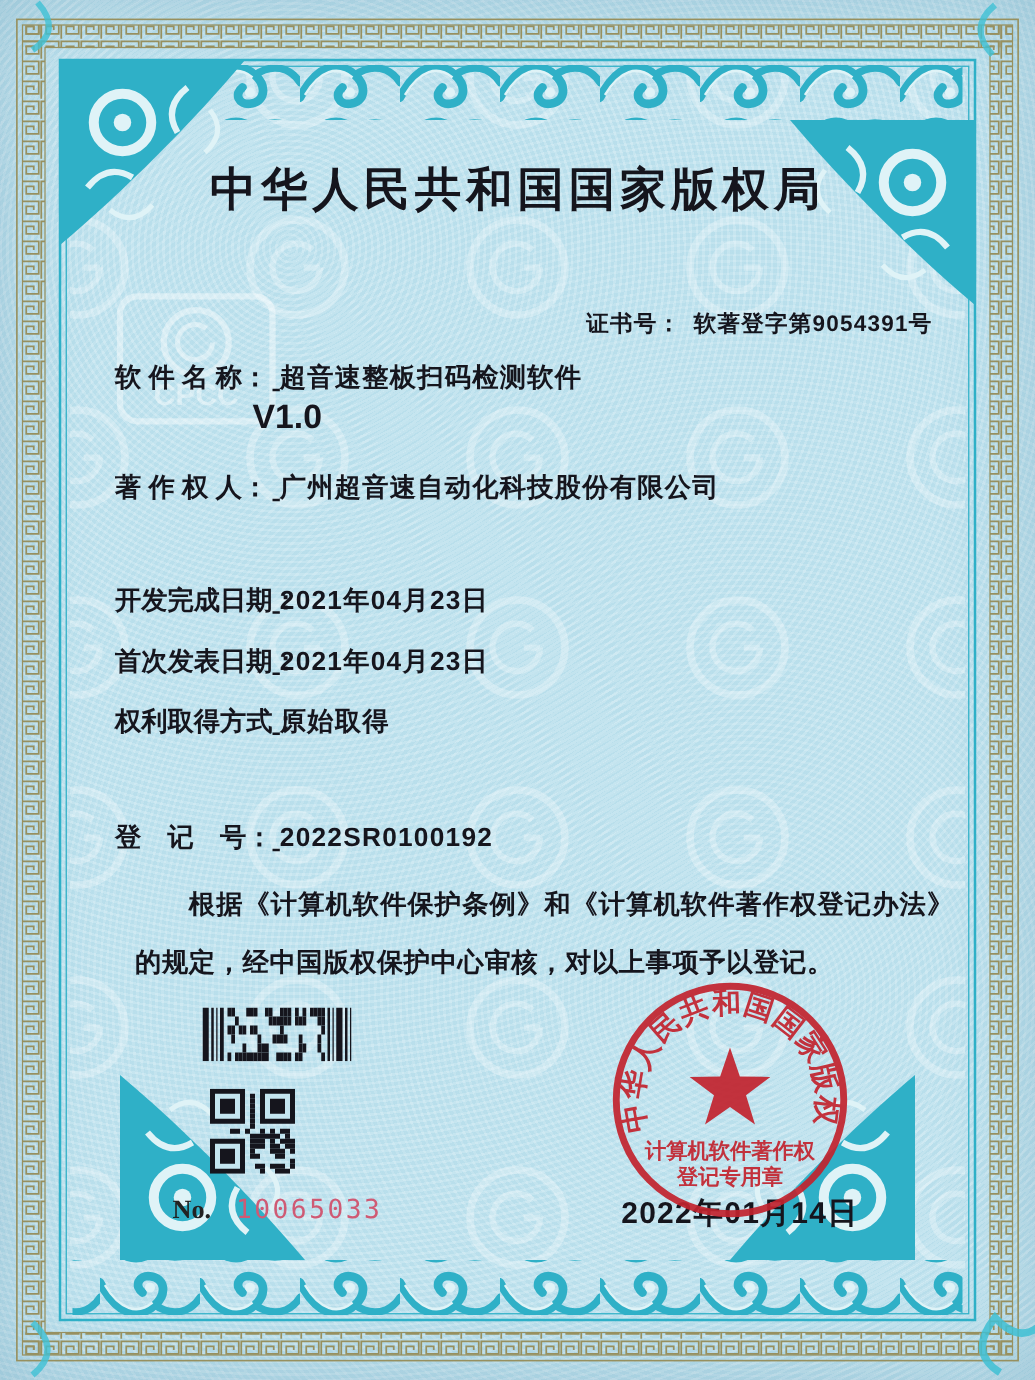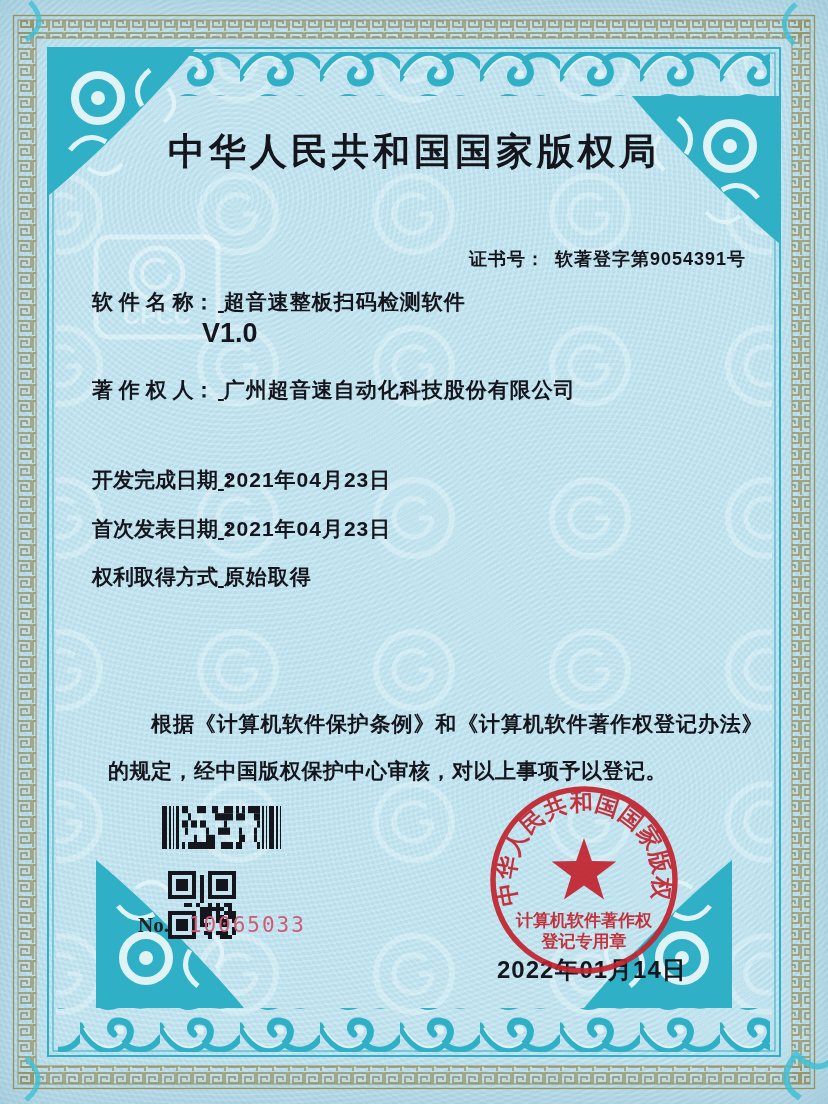--- a/index.html
+++ b/index.html
@@ -20,21 +20,21 @@
   .layer{position:absolute;z-index:2;}
   .authority{left:0;top:127px;width:100%;text-align:center;font-size:37px;font-weight:bold;letter-spacing:4px;}
   .cert-title{left:0;top:183px;width:100%;text-align:center;font-size:44px;font-weight:bold;letter-spacing:2px;}
   .certno{top:247px;right:82px;font-size:18px;font-weight:bold;letter-spacing:1px;text-align:center;}
   .certno .lbl{margin-right:10px;}
   .row{left:92px;font-size:21px;font-weight:bold;white-space:nowrap;text-decoration:underline;}
   .row .label{display:inline-block;width:126px;}
   .row .value{display:inline-block;letter-spacing:1px;}
   .v2{left:202px;font-size:27px;font-weight:bold;}
   .para{left:108px;top:700px;width:655px;font-size:21px;font-weight:bold;line-height:47px;text-indent:2.05em;text-align:justify;letter-spacing:0.5px;}
-  .no-line{left:138px;top:913px;font-size:21px;}
+  .no-line{left:138px;top:955px;font-size:21px;}
   .no-line .no-lbl{font-family:"Liberation Serif","DejaVu Serif",serif;font-weight:bold;color:#222;}
   .no-line .no-val{font-family:"DejaVu Sans Mono",monospace;color:#cf5a74;margin-left:14px;letter-spacing:2px;}
   .issue-date{left:497px;top:954px;font-size:24px;font-weight:bold;letter-spacing:1px;z-index:4;}
   .seal-wrap{left:482px;top:778px;z-index:5;opacity:0.92;}
   .wm-logo{left:88px;top:232px;z-index:1;opacity:0.55;}
   .barcode{left:162px;top:806px;}
   .qrcode{left:168px;top:871px;}
 </style>
 </head>
 <body>
@@ -128,20 +128,24 @@
     <span class="label">首次发表日期：</span>
     <span class="value">2021年04月23日</span>
   </div>
 
   <div class="layer row" style="top:563px">
     <span class="label">权利取得方式：</span>
     <span class="value">原始取得</span>
   </div>
 
 
+  <div class="layer row" style="top:656px">
+    <span class="label">登　记　号：</span>
+    <span class="value">2022SR0100192</span>
+  </div>
 
   <div class="layer para">根据《计算机软件保护条例》和《计算机软件著作权登记办法》的规定，经中国版权保护中心审核，对以上事项予以登记。</div>
 
   <svg class="layer barcode" id="barcode-svg" width="122" height="43" viewBox="0 0 122 43">
       <rect x="0" y="0" width="5" height="43" fill="#15151d"></rect>
       <rect x="7" y="0" width="2" height="43" fill="#15151d"></rect>
       <rect x="11" y="0" width="1" height="43" fill="#15151d"></rect>
       <rect x="14" y="0" width="3" height="43" fill="#15151d"></rect>
       <rect x="20" y="0" width="3" height="7.2" fill="#15151d"></rect>
       <rect x="23" y="0" width="3" height="7.2" fill="#15151d"></rect>

